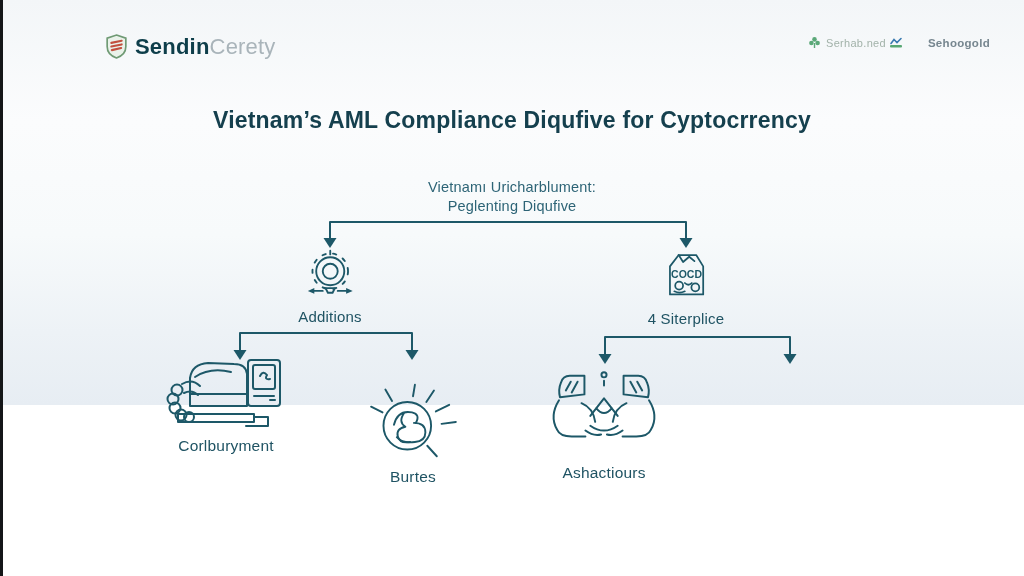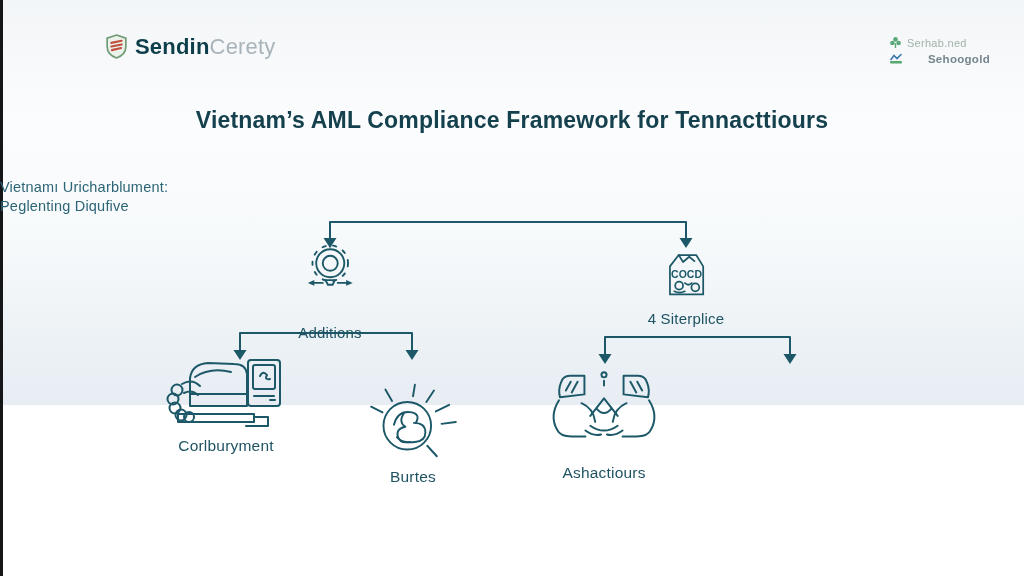--- a/index.html
+++ b/index.html
@@ -7,41 +7,41 @@
   .slide{position:relative;width:1024px;height:405px;
     background:linear-gradient(180deg,#f3f6f8 0%,#fbfcfd 30%,#f7fafb 58%,#edf2f6 82%,#e7edf3 100%);}
   .edge-strip{position:absolute;left:0;top:0;width:3px;height:576px;background:#141618;}
 
   
   .logo{position:absolute;left:104px;top:33px;display:flex;align-items:center;gap:6px;}
   .logo-icon svg{display:block;}
   .brand{font-size:22px;letter-spacing:.2px;}
   .brand-bold{font-weight:bold;color:#0e3e4a;}
   .brand-light{color:#a9b4ba;}
-  .attr{position:absolute;right:34px;top:36px;display:flex;flex-direction:column;gap:3px;}
+  .attr{position:absolute;right:34px;top:36px;display:flex;flex-direction:row;gap:3px;}
   .attr-row{display:flex;align-items:center;gap:5px;justify-content:flex-start;}
   .attr-row svg{display:block;}
   .attr-text-1{font-size:11px;color:#a2b2a9;letter-spacing:.3px;}
   .attr-text-2{font-size:11.5px;color:#76868f;font-weight:bold;letter-spacing:.3px;margin-left:20px;}
 
   
   .title{position:absolute;left:0;top:106px;width:1024px;text-align:center;
     color:#15404e;font-size:23px;font-weight:bold;line-height:29px;letter-spacing:.2px;}
-  .subtitle{position:absolute;left:0;top:178px;width:1024px;
+  .subtitle{position:absolute;left:0;top:178px;width:1024px;text-align:center;
     color:#2d6476;font-size:14.5px;line-height:19px;letter-spacing:.2px;}
 
   
   .connectors{position:absolute;left:0;top:0;width:1024px;height:576px;pointer-events:none;}
 
   
   .node{position:absolute;display:flex;flex-direction:column;align-items:center;transform:translateX(-50%);}
   .node-icon svg{display:block;}
   .node-label{color:#1f5363;font-size:15px;letter-spacing:.2px;margin-top:4px;white-space:nowrap;}
   .leaf .node-label{font-size:15.5px;margin-top:7px;}
-  .b1{left:330px;top:238px;gap:24px;}
+  .b1{left:330px;top:246px;}
   .b2{left:686px;top:246px;justify-content:space-between;}
   .l1{left:226px;top:354px;}
   .l2{left:413px;top:381px;}
   .l3{left:604px;top:367px;}
   .l4{left:790px;top:369px;}
   .ink{stroke:#1d5868;stroke-width:2;fill:none;stroke-linecap:round;stroke-linejoin:round;}
   .ink-fill{fill:#1d5868;stroke:none;}
 </style>
 </head>
 <body>
@@ -76,21 +76,21 @@
         <svg width="14" height="13" viewBox="0 0 14 13">
           <path d="M2,7.5 L5,3.5 L8,6.5 L12,2.5" stroke="#3a7ab0" stroke-width="1.6" fill="none" stroke-linecap="round"></path>
           <rect x="1" y="9" width="12" height="2.6" rx="1" fill="#57a773"></rect>
         </svg>
       </span>
       <span class="attr-text-2">Sehoogold</span>
     </div>
   </div>
 
   <div class="title">
-    <div>Vietnam’s AML Compliance Framework for Tennacttiours</div>
+    <div>Vietnam’s AML Compliance Diqufive for Cyptocrrency</div>
   </div>
   <div class="subtitle">
     <div>Vietnamı Uricharblument:</div>
     <div>Peglenting Diqufive</div>
   </div>
 
   <svg class="connectors" viewBox="0 0 1024 576">
 
     <path class="ink" stroke-width="2.4" d="M330,222 H686 M330,222 V239 M686,222 V239"></path>
     <polygon class="ink-fill" points="323.5,238 336.5,238 330,248"></polygon>

